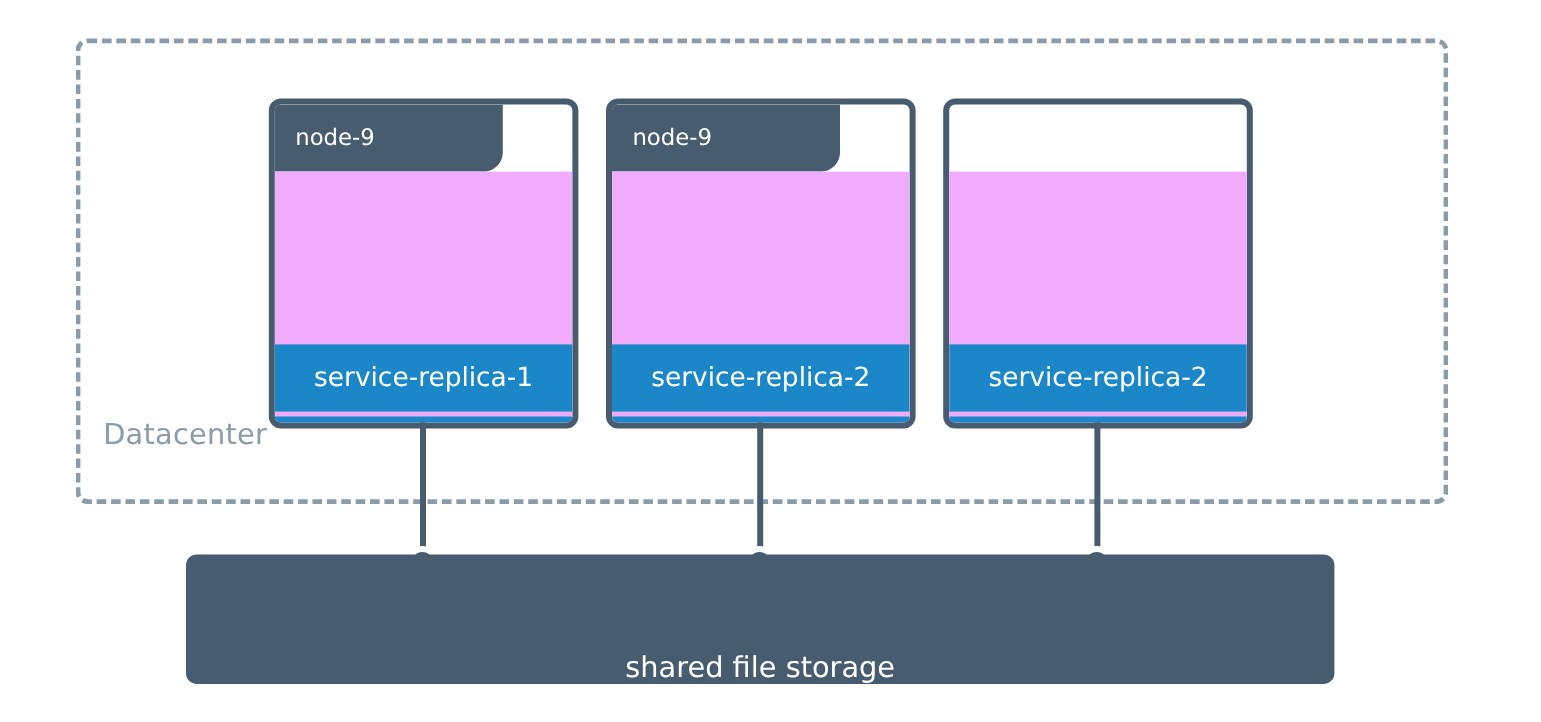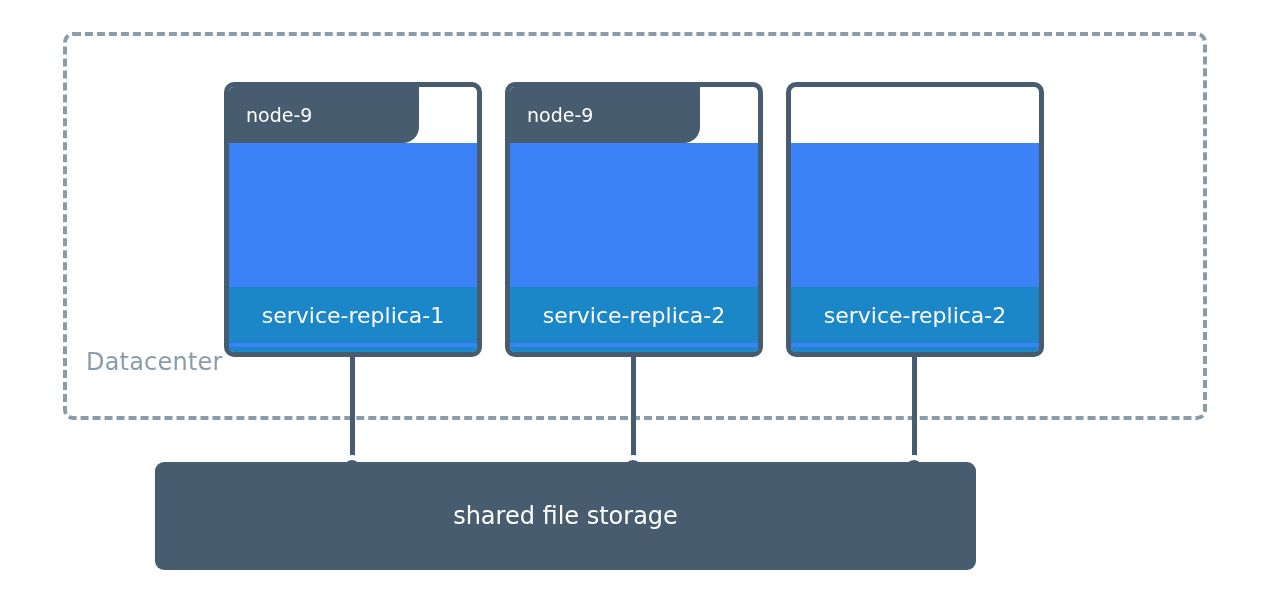--- a/index.html
+++ b/index.html
@@ -68,21 +68,21 @@
     font-size: 19px;
     padding-left: 17px;
     white-space: nowrap;
   }
   .node-body {
     position: absolute;
     left: 0;
     top: 56px;
     right: 0;
     bottom: 0;
-    background: #3b82f6;
+    background: #f0abfc;
     text-align: center;
   }
   .band {
     position: absolute;
     left: 0;
     right: 0;
     background: #1b86c8;
     display: flex;
     align-items: center;
     justify-content: center;
@@ -119,26 +119,26 @@
     background: #475c6f;
     border: 5px solid #ffffff;
     top: 455px;
   }
 
   
   .storage-bar {
     position: absolute;
     left: 155px;
     top: 462px;
-    width: 821px;
+    width: 957px;
     height: 108px;
     background: #475c6f;
     border-radius: 9px;
     display: flex;
-    align-items: center;
+    align-items: flex-end;
     justify-content: center;
   }
   .storage-label {
     color: #ffffff;
     font-size: 24px;
     white-space: nowrap;
   }
 </style>
 </head>
 <body>

